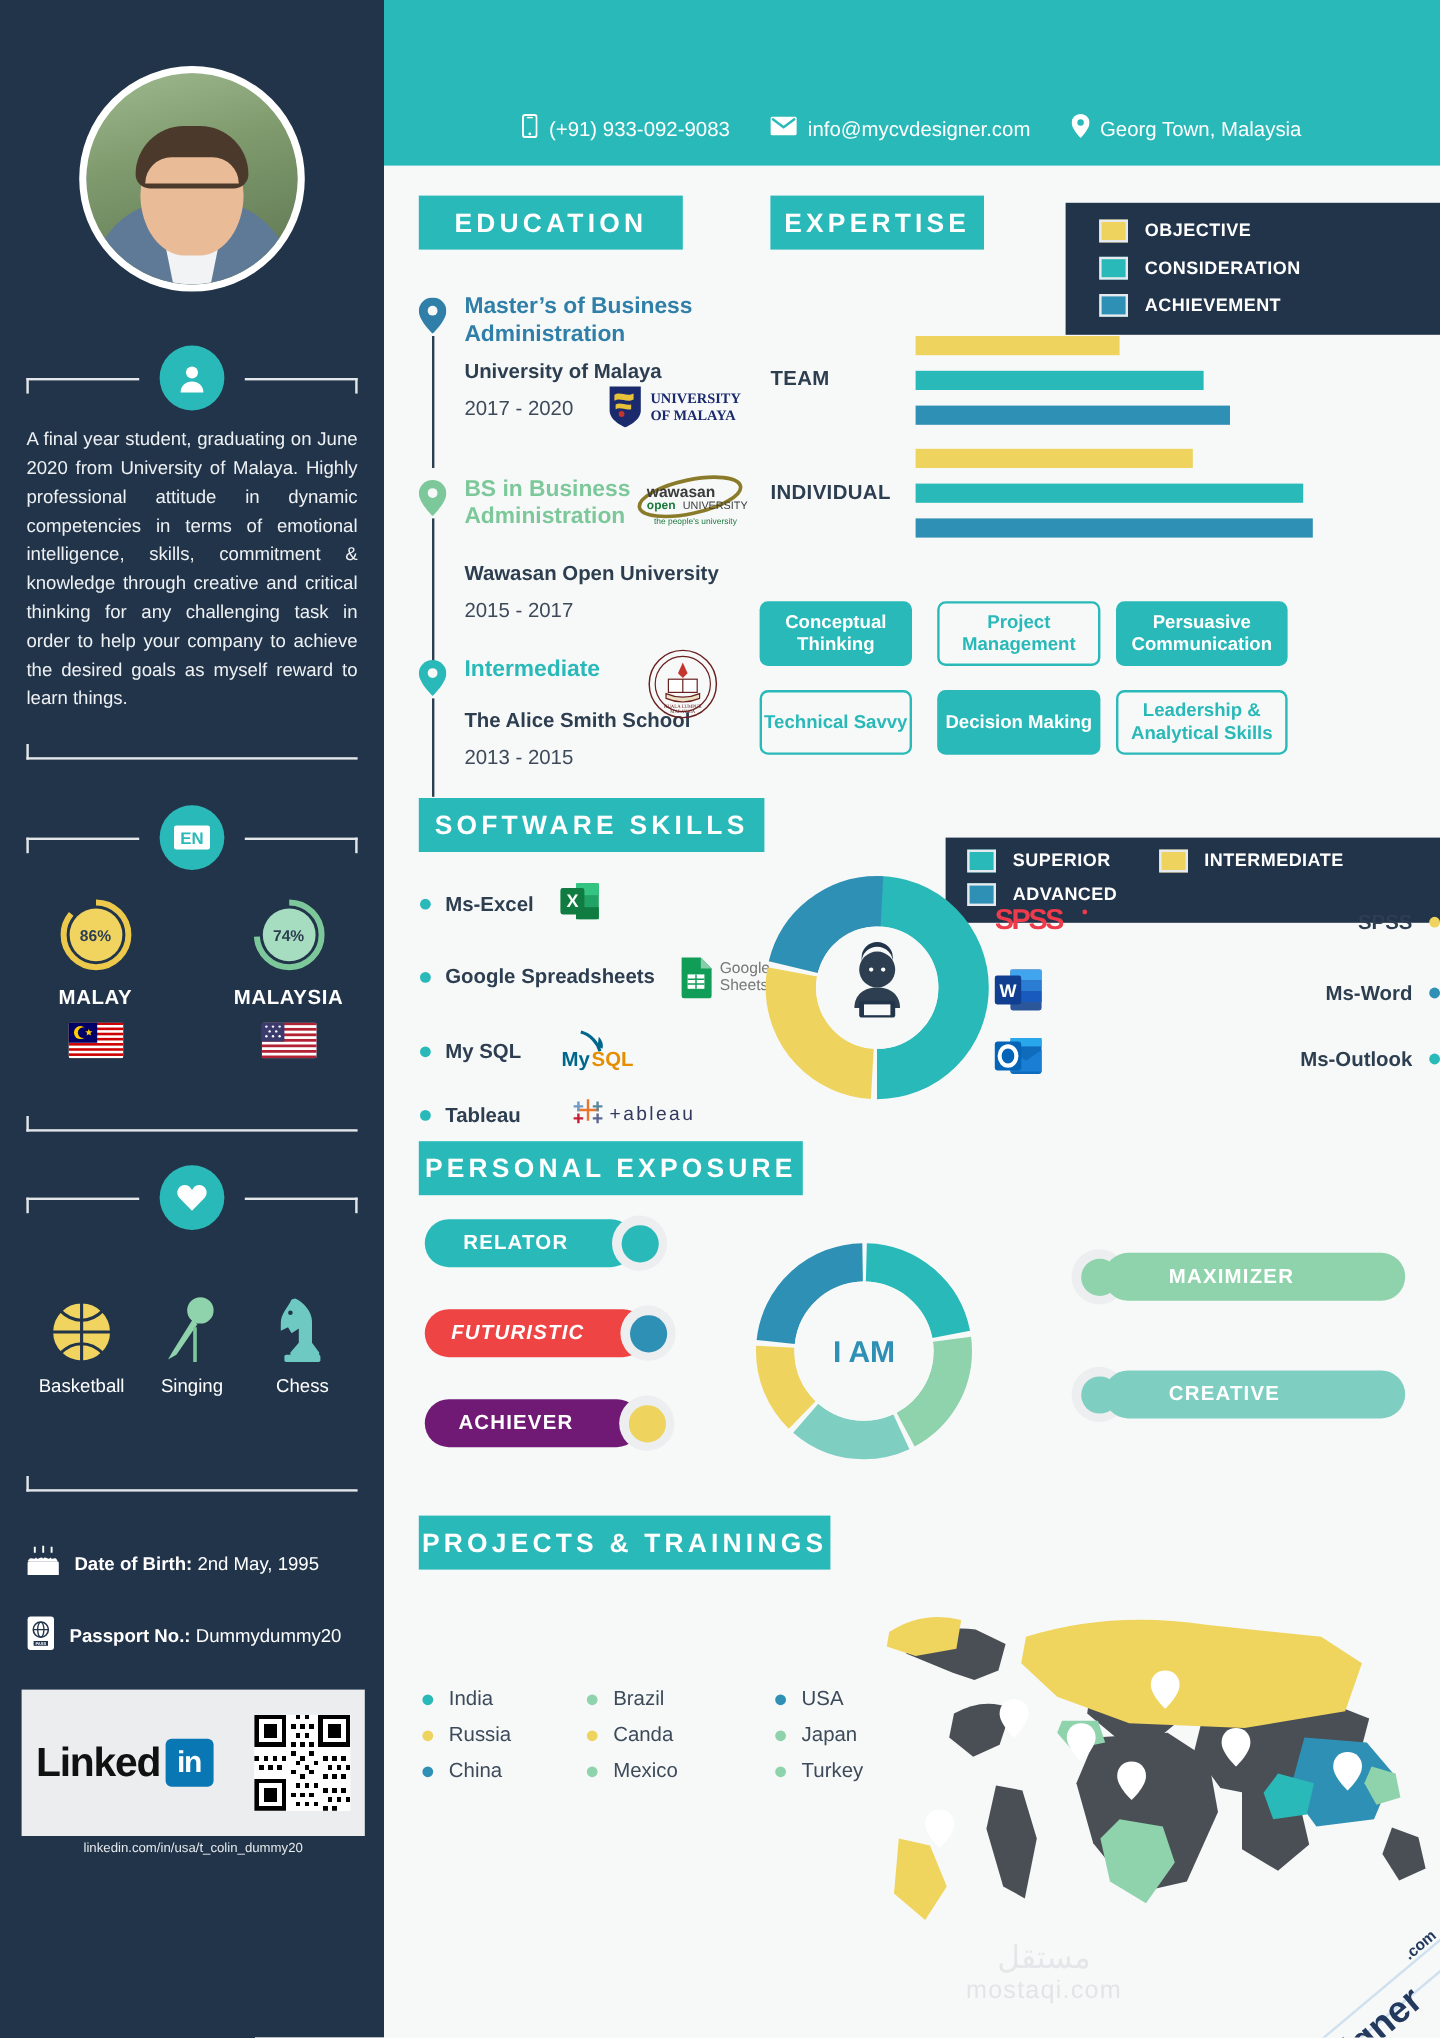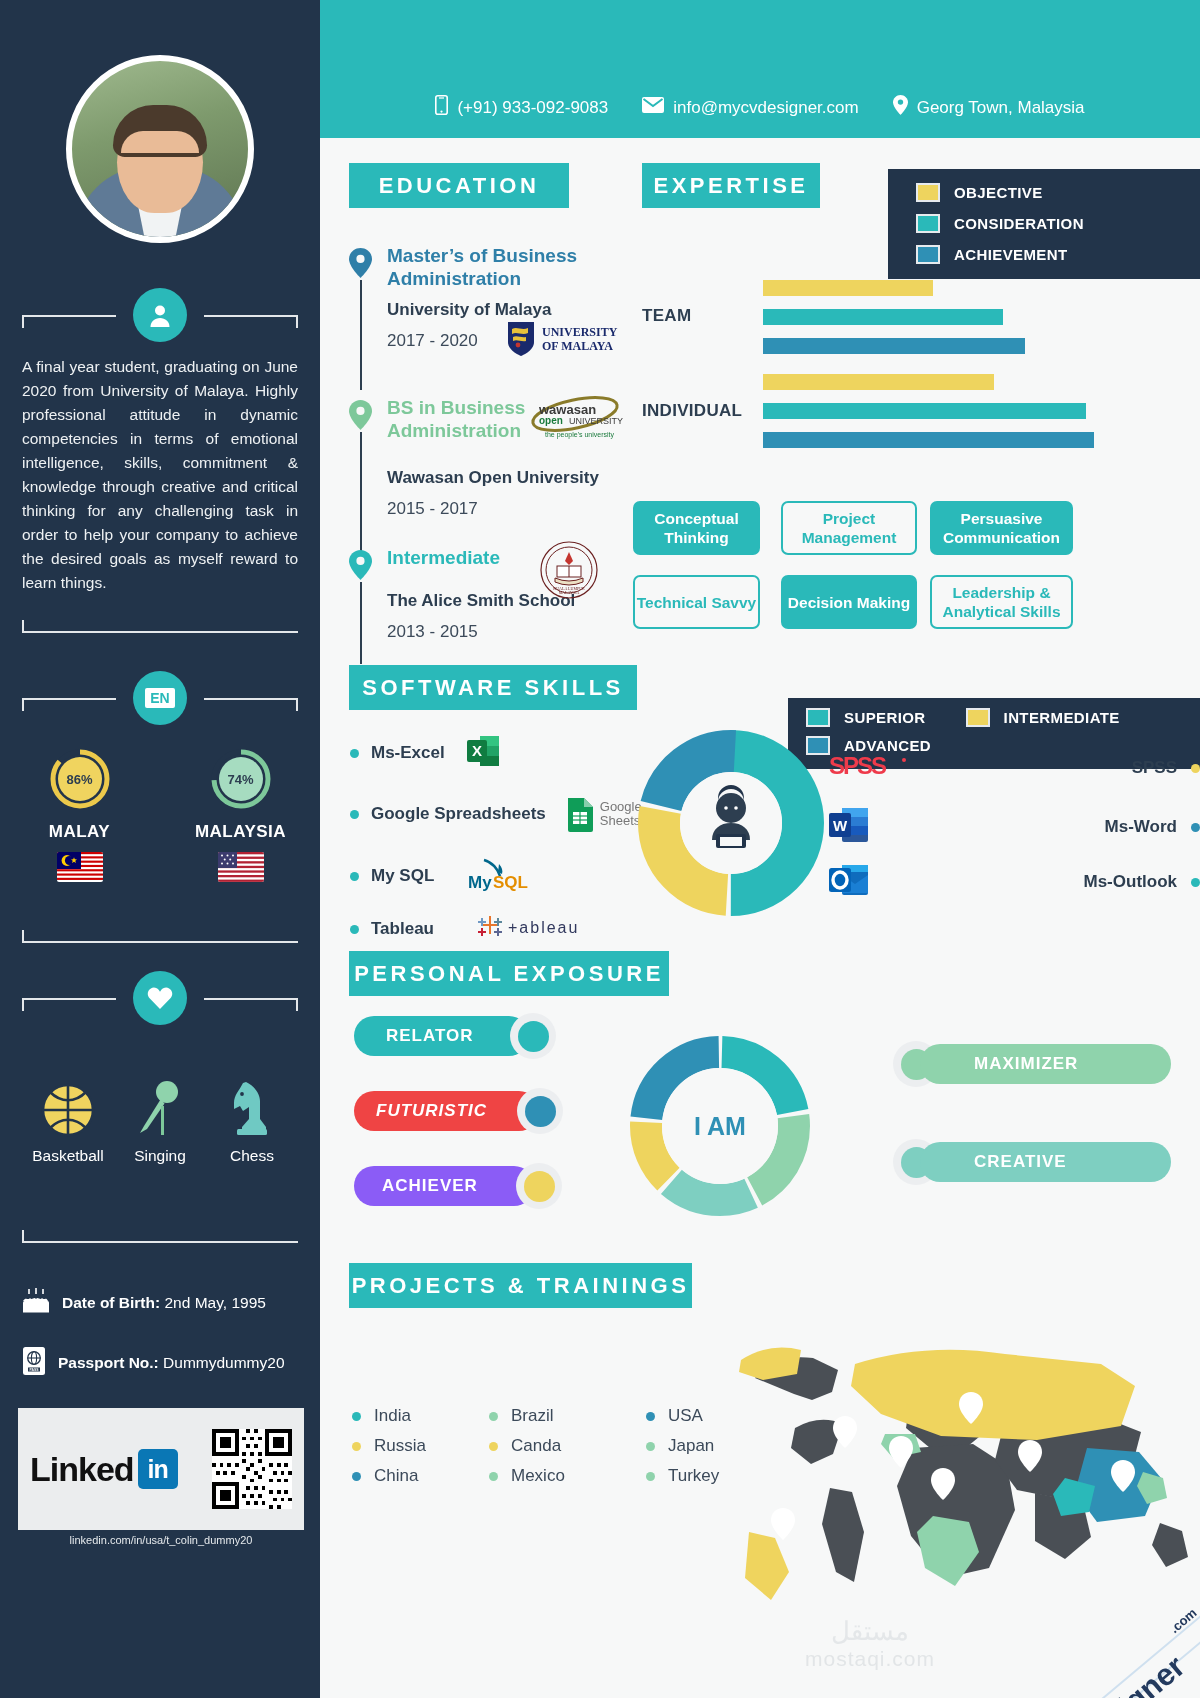--- a/index.html
+++ b/index.html
@@ -781,21 +781,21 @@
         <i style="background:#2ab9b9;"></i>
       </div>
 
     <div class="pe-pill" style="left:34px; top:953px; width:185px; background:#ef4444; padding-left:22px;font-style:italic;">
       <span>FUTURISTIC</span>
     </div>
     <div class="pe-knob" style="left:197px; top:950px;">
         <i style="background:#2f90b5;"></i>
       </div>
 
-    <div class="pe-pill" style="left:34px; top:1028px; width:180px; background:#8b5cf6; padding-left:28px;">
+    <div class="pe-pill" style="left:34px; top:1028px; width:180px; background:#701a75; padding-left:28px;">
       <span>ACHIEVER</span>
     </div>
     <div class="pe-knob" style="left:196px; top:1025px;">
         <i style="background:#eed45e;"></i>
       </div>
 
     <div style="position:absolute; left:305px; top:893px;">
       <svg width="190" height="190" viewBox="0 0 190 190">
         <g transform="rotate(-90 95 95)">
           <circle cx="95" cy="95" r="74" fill="none" stroke="#2ab9b9" stroke-width="32" stroke-dasharray="100 365" stroke-dashoffset="-2"></circle>

